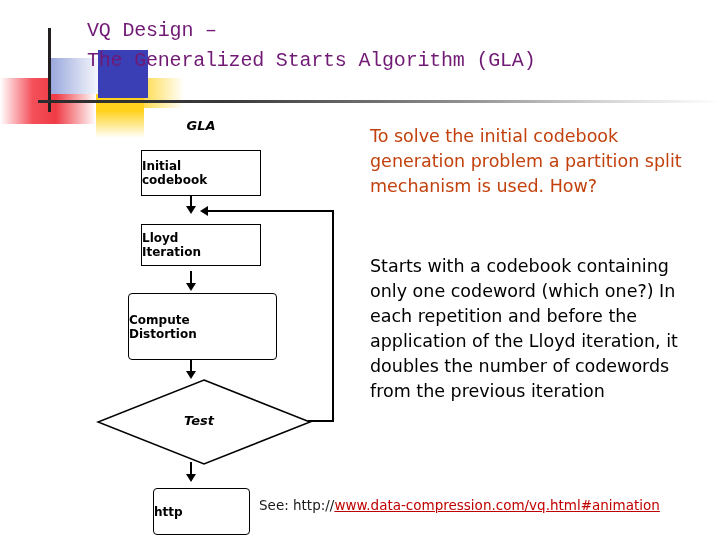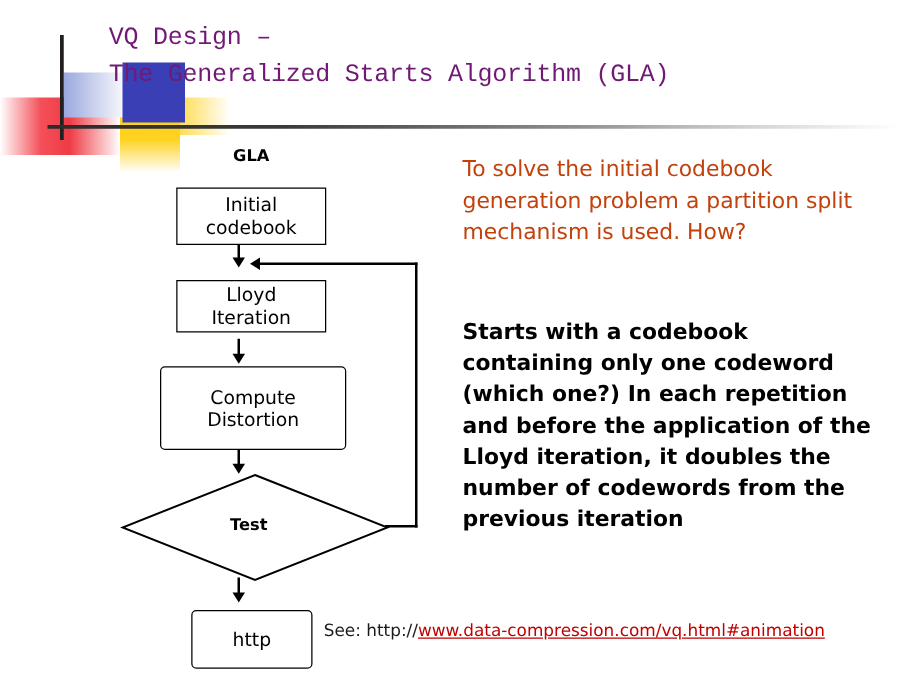--- a/index.html
+++ b/index.html
@@ -89,36 +89,37 @@
   }
   .fc-label {
     position: absolute;
     font-family: "DejaVu Sans", sans-serif;
     color: #000000;
     text-align: center;
     font-size: 13px;
     font-weight: bold;
     line-height: 1.18;
     white-space: pre-line;
+    font-style: italic;
   }
   .fc-box {
     position: absolute;
     border: 1.6px solid #000000;
     background: #ffffff;
     box-sizing: border-box;
   }
   .fc-box.round { border-radius: 4px; }
   .fc-box .inner {
     position: absolute;
     left: 0; right: 0;
     top: 50%;
     transform: translateY(-50%);
-    text-align: center;
-    font-size: 15px;
-    font-weight: normal;
+    text-align: left;
+    font-size: 12px;
+    font-weight: bold;
     line-height: 1.2;
     color: #000;
     white-space: pre-line;
   }
   .fc-line {
     position: absolute;
     background: #000000;
   }
   .fc-arrow-down {
     position: absolute;
@@ -147,21 +148,20 @@
     font-family: "DejaVu Sans", sans-serif;
   }
   #para2 {
     position: absolute;
     left: 370px; top: 254px;
     width: 335px;
     color: #000000;
     font-size: 17.5px;
     line-height: 1.43;
     font-family: "DejaVu Sans", sans-serif;
-    font-weight: bold;
   }
 
   
   #footer {
     position: absolute;
     left: 259px; top: 497px;
     font-size: 13.5px;
     color: #1a1a1a;
     font-family: "DejaVu Sans", sans-serif;
     white-space: nowrap;

